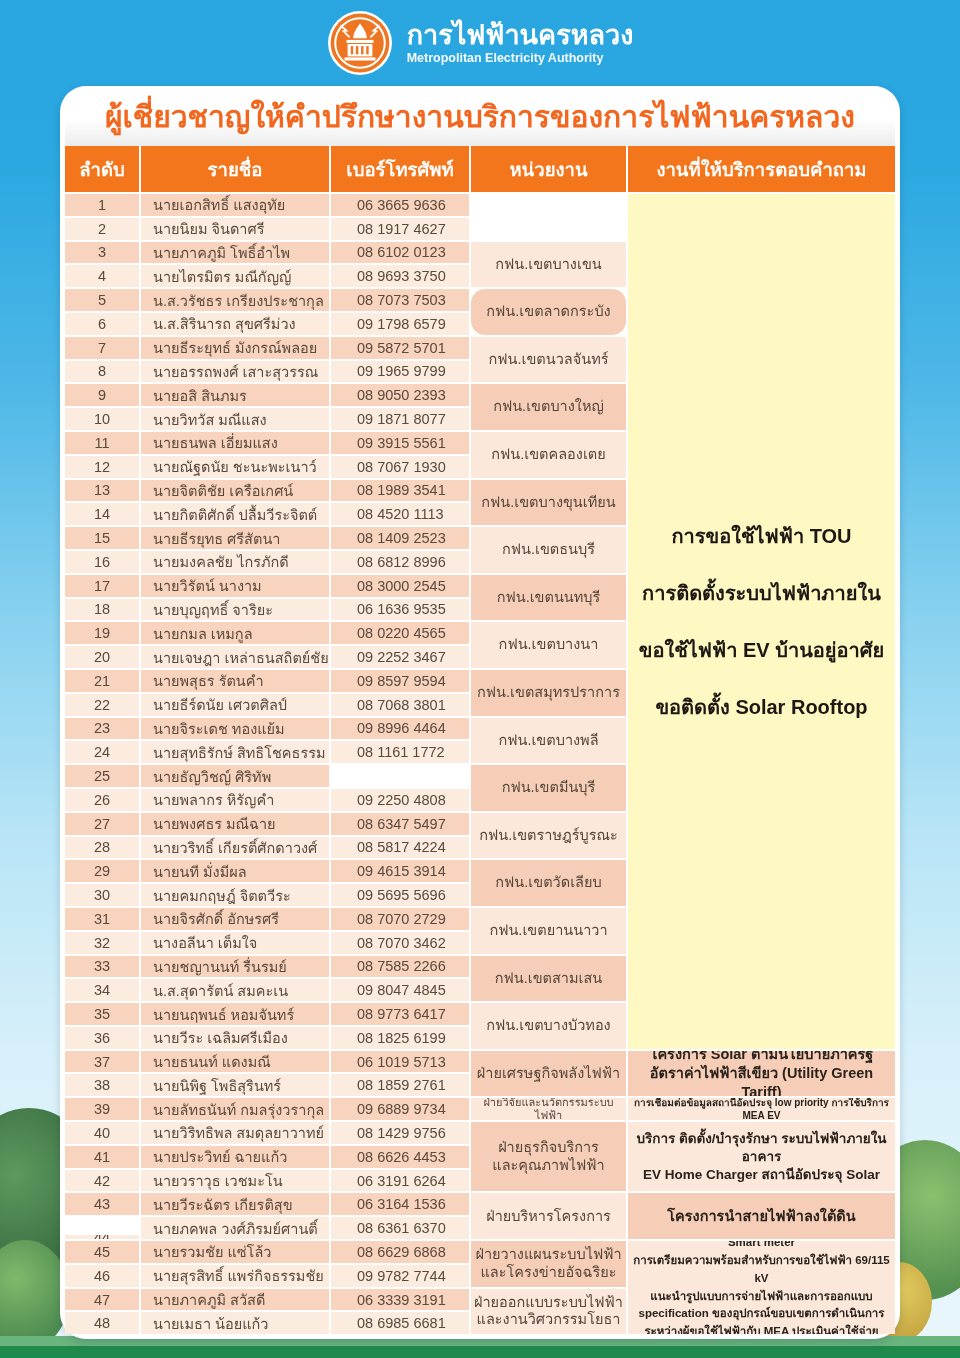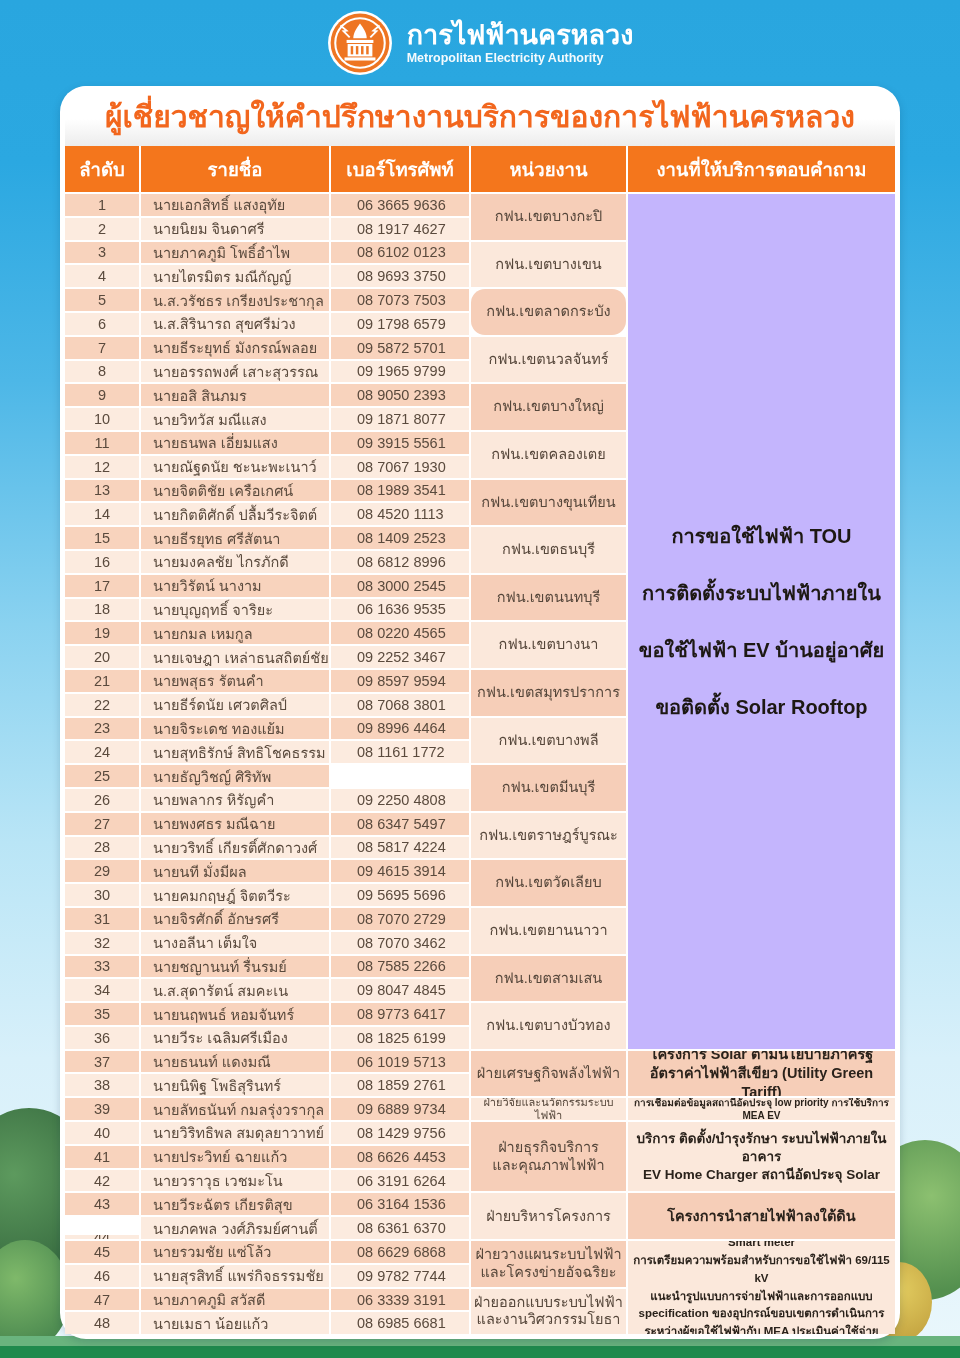--- a/index.html
+++ b/index.html
@@ -65,21 +65,21 @@
   .cell{
     display:flex;align-items:center;justify-content:center;
     font-size:14.5px;color:#5a4a3d;overflow:hidden;
   }
   .name{justify-content:flex-start;padding-left:12px;}
   .phone{justify-content:flex-start;padding-left:26px;}
   .r-dark{background:#f8d3bd;}
   .r-light{background:#fcebdf;}
   .shade-dark{background:#f6ceb8;}
   .shade-light{background:#fbe8db;}
-  .shade-base{background:#c4b5fd;}
+  .shade-base{background:#fef9c3;}
   .dept{flex-direction:column;line-height:1.2;text-align:center;font-size:14.5px;color:#55463a;}
   .dept-small{font-size:11px;}
   .svc{flex-direction:column;font-weight:bold;color:#2a221b;text-align:center;line-height:1.3;}
   .svc-big{font-size:20px;gap:31px;color:#1d1813;}
   .svc-bold{font-size:14.5px;}
   .svc-tiny{font-size:10px;}
   .svc-boldsm{font-size:13.5px;}
   .svc-smart{font-size:11.5px;line-height:1.55;}
 </style>
 </head>
@@ -268,23 +268,20 @@
       <div class="cell phone r-dark" style="grid-area: 45 / 3 / span 1;">08 6629 6868</div>
       <div class="cell num r-light" style="grid-area: 46 / 1 / span 1;">46</div>
       <div class="cell name r-light" style="grid-area: 46 / 2 / span 1;">นายสุรสิทธิ์ แพร่กิจธรรมชัย</div>
       <div class="cell phone r-light" style="grid-area: 46 / 3 / span 1;">09 9782 7744</div>
       <div class="cell num r-dark" style="grid-area: 47 / 1 / span 1;">47</div>
       <div class="cell name r-dark" style="grid-area: 47 / 2 / span 1;">นายภาคภูมิ สวัสดี</div>
       <div class="cell phone r-dark" style="grid-area: 47 / 3 / span 1;">06 3339 3191</div>
       <div class="cell num r-light" style="grid-area: 48 / 1 / span 1;">48</div>
       <div class="cell name r-light" style="grid-area: 48 / 2 / span 1;">นายเมธา น้อยแก้ว</div>
       <div class="cell phone r-light" style="grid-area: 48 / 3 / span 1;">08 6985 6681</div>
-      <div class="cell dept shade-dark" style="grid-area: 1 / 4 / span 2;">
-        <div>กฟน.เขตบางกะปิ</div>
-      </div>
       <div class="cell dept shade-light" style="grid-area: 3 / 4 / span 2;">
         <div>กฟน.เขตบางเขน</div>
       </div>
       <div class="cell dept shade-dark" style="grid-area: 5 / 4 / span 2; border-radius: 14px;">
         <div>กฟน.เขตลาดกระบัง</div>
       </div>
       <div class="cell dept shade-light" style="grid-area: 7 / 4 / span 2;">
         <div>กฟน.เขตนวลจันทร์</div>
       </div>
       <div class="cell dept shade-dark" style="grid-area: 9 / 4 / span 2;">

